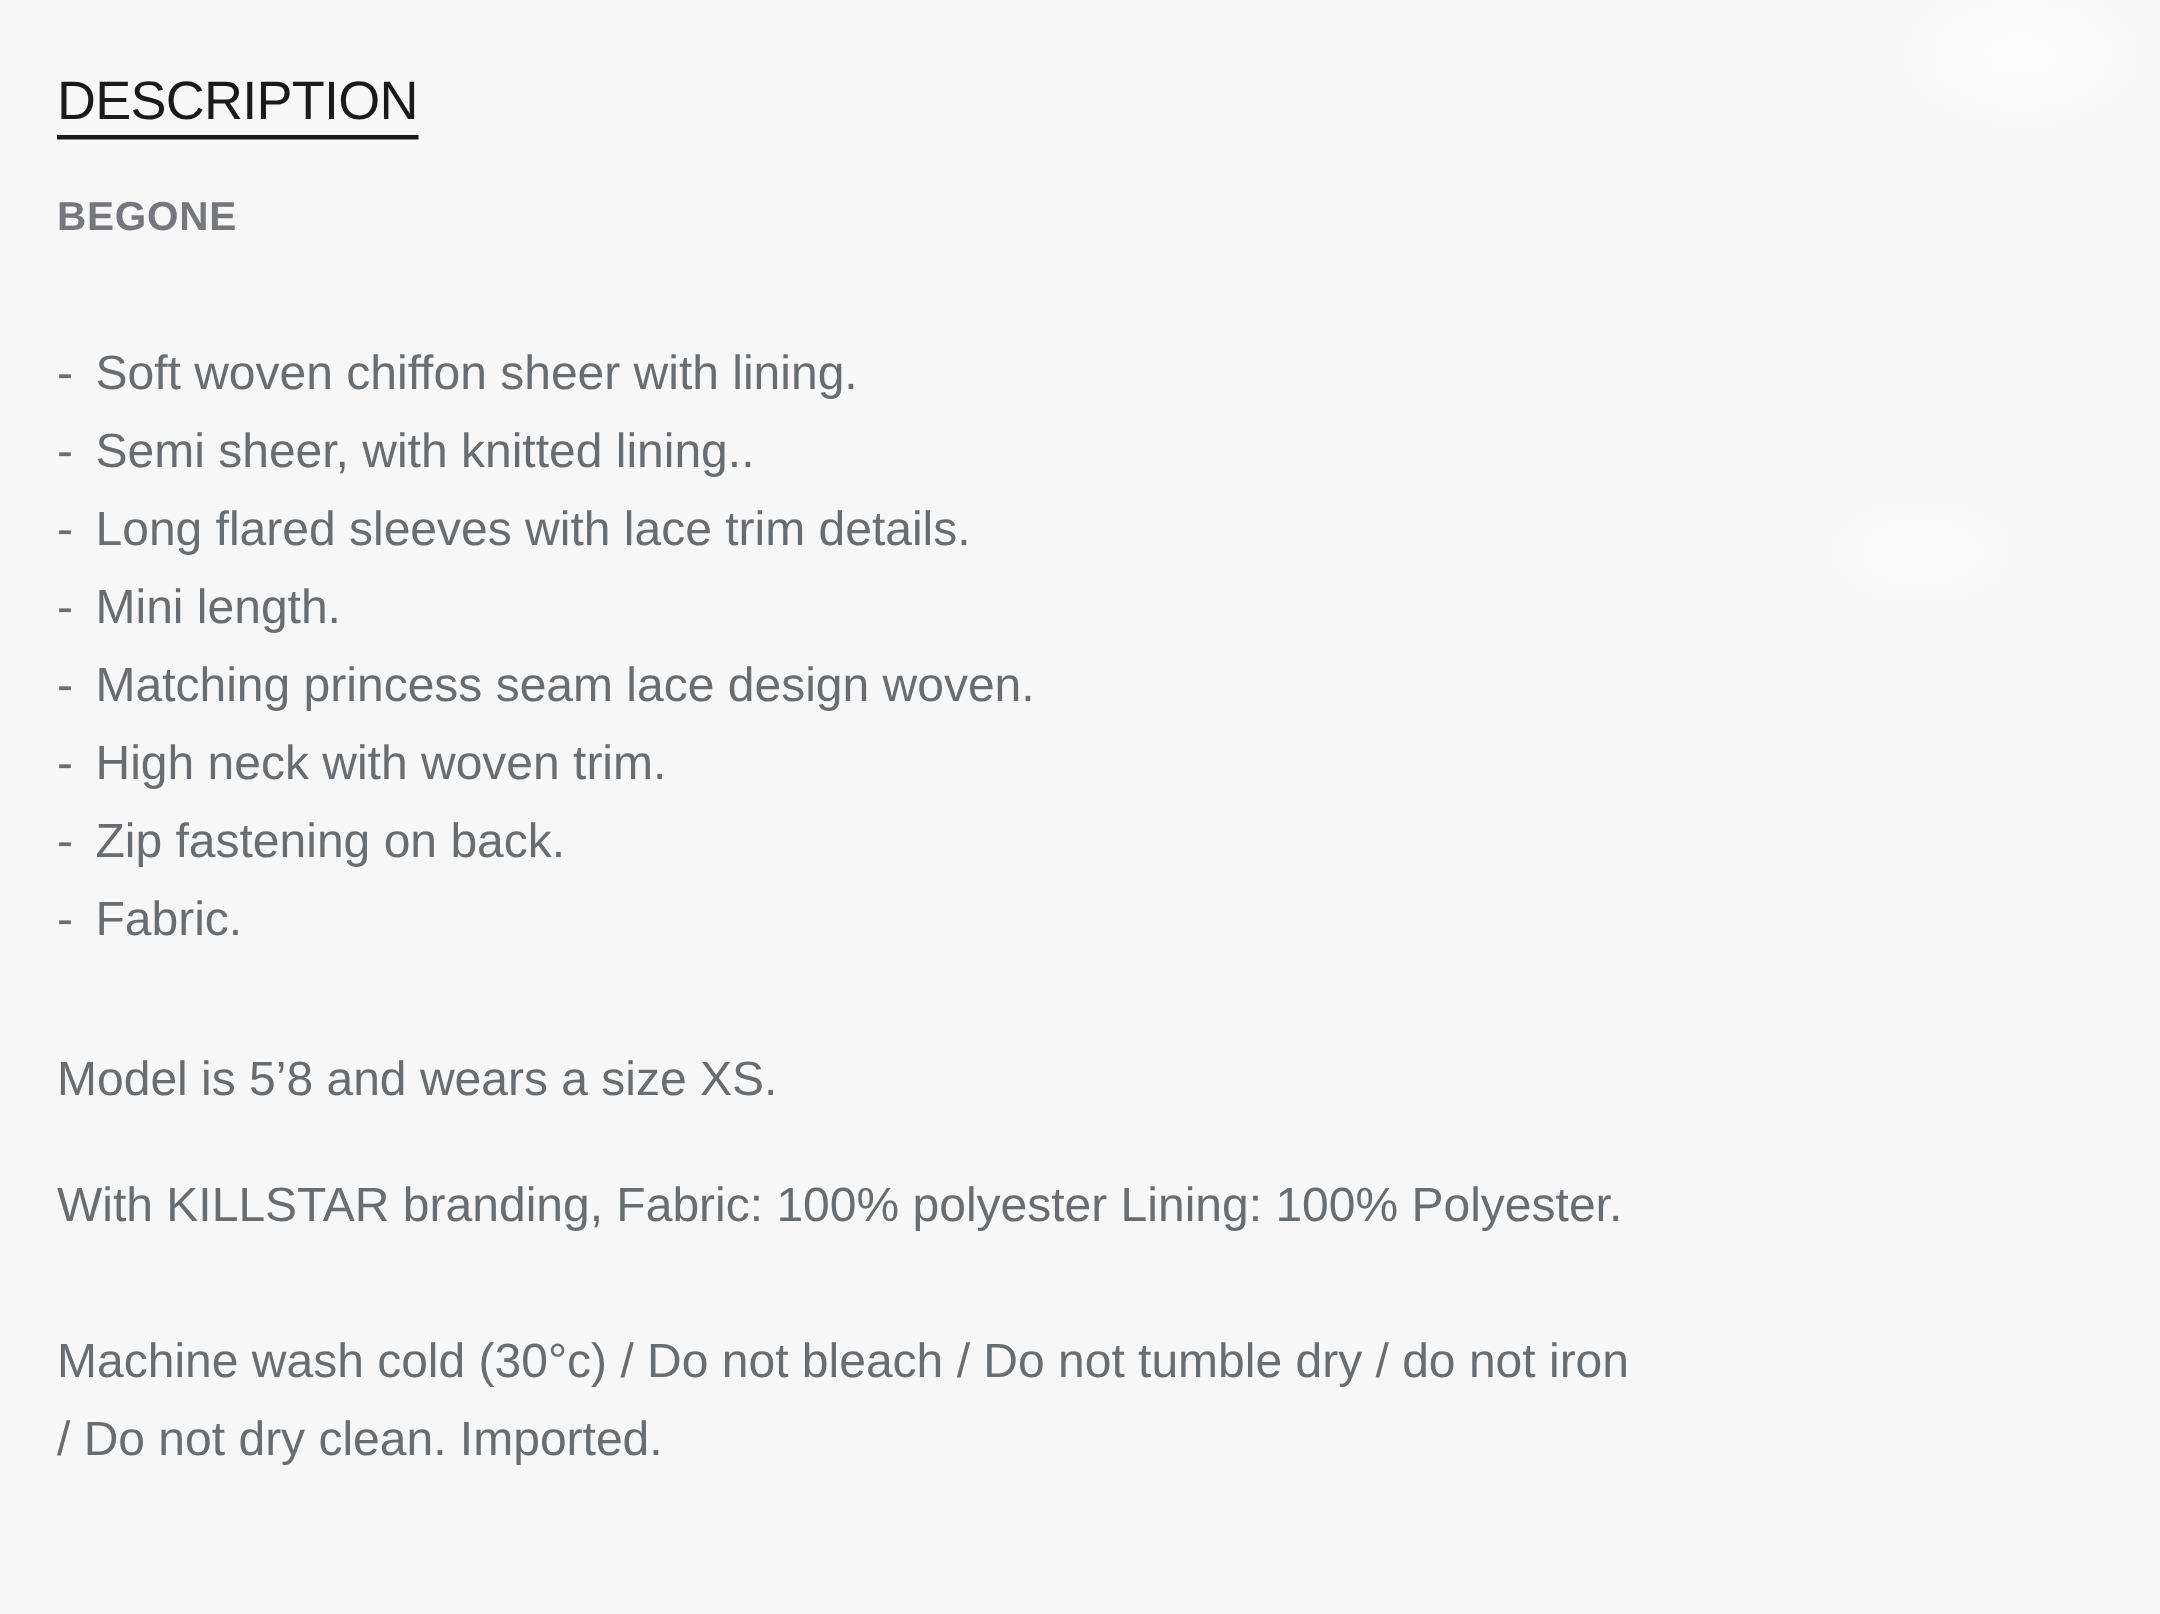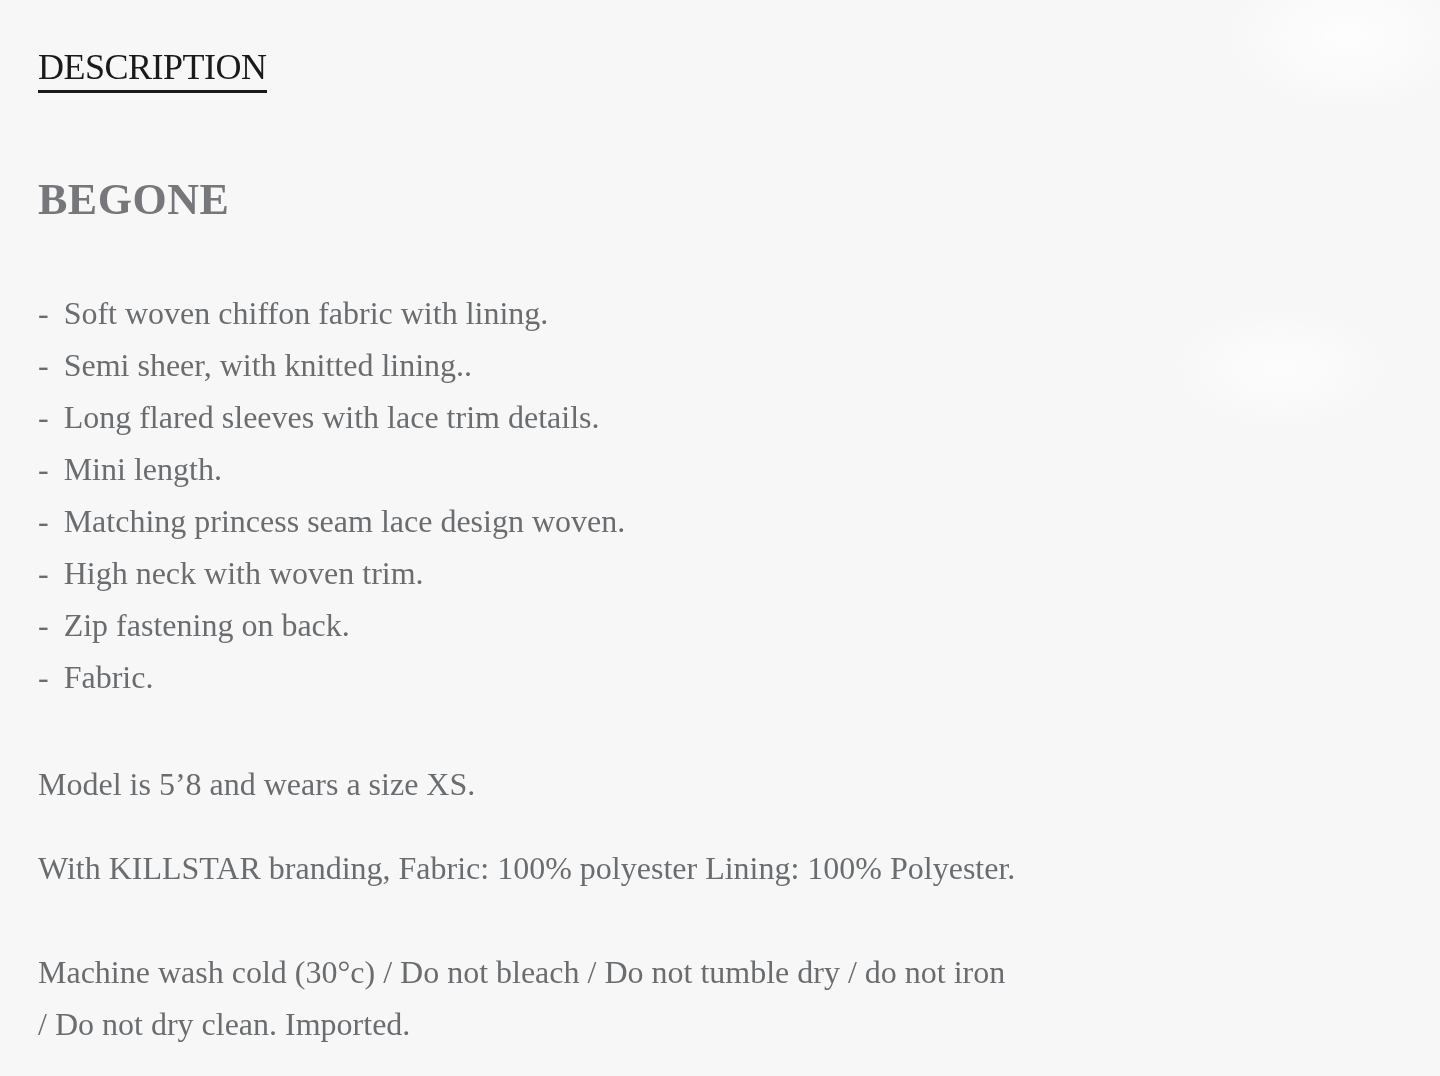--- a/index.html
+++ b/index.html
@@ -19,37 +19,36 @@
     position: absolute; top: 0; right: 0;
     width: 420px; height: 460px;
     pointer-events: none;
     background:
       radial-gradient(180px 110px at 78% 8%, rgba(255,255,255,0.85), rgba(255,255,255,0) 70%),
       radial-gradient(160px 90px at 62% 80%, rgba(255,255,255,0.7), rgba(255,255,255,0) 70%);
   }
   .content {
     position: relative;
     padding: 46px 40px 0 38px;
-    font-family: Liberation Serif, serif;
   }
   .section-heading {
     font-size: 36px;
     font-weight: 400;
     letter-spacing: -0.5px;
     color: var(--heading-text);
   }
   .section-heading .tab-label {
     display: inline-block;
     padding-bottom: 2px;
     border-bottom: 3px solid var(--heading-text);
     cursor: pointer;
   }
   .product-title {
-    margin-top: 81px;
-    font-size: 44px;
+    margin-top: 36px;
+    font-size: 27px;
     font-weight: 700;
     letter-spacing: 0.5px;
     color: var(--product-title);
   }
   .body-text {
     font-size: 32px;
     line-height: 52px;
     color: var(--body-text);
   }
   .feature-list {
@@ -71,21 +70,21 @@
 
 <div class="content">
 
   <h2 class="section-heading"><span class="tab-label">DESCRIPTION</span></h2>
 
   <div class="product-title">BEGONE</div>
 
   <ul class="feature-list body-text">
     <li>
         <span>-</span>
-        <span>Soft woven chiffon fabric with lining.</span>
+        <span>Soft woven chiffon sheer with lining.</span>
       </li>
     <li>
         <span>-</span>
         <span>Semi sheer, with knitted lining..</span>
       </li>
     <li>
         <span>-</span>
         <span>Long flared sleeves with lace trim details.</span>
       </li>
     <li>

